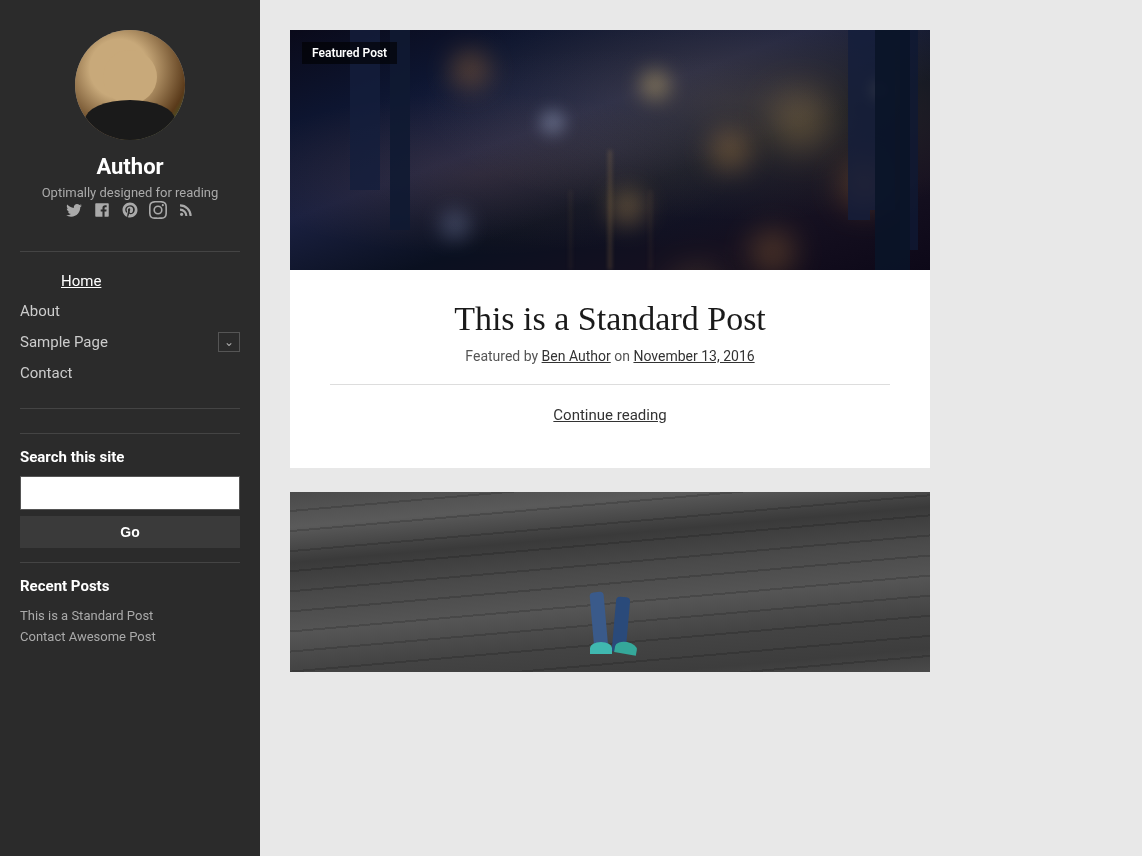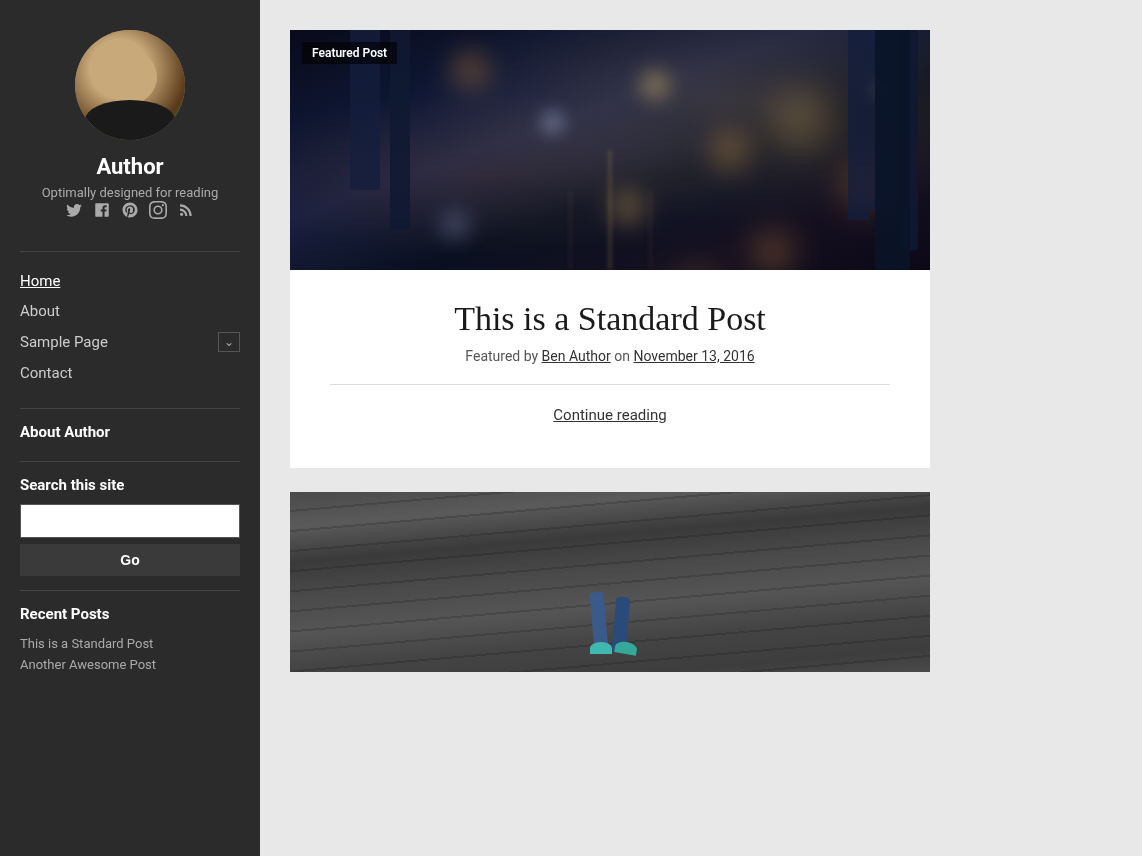--- a/index.html
+++ b/index.html
@@ -108,21 +108,21 @@
     .nav-link {
       display: flex;
       align-items: center;
       justify-content: space-between;
       color: #ccc;
       text-decoration: none;
       font-size: 15px;
       padding: 6px 0;
       cursor: pointer;
     }
-    .nav-link.active { color: #fff; text-decoration: underline; }
+    .nav-link.active { color: #fff; text-decoration: underline; margin-left: 41px; }
 
     .nav-chevron {
       font-size: 12px;
       border: 1px solid #555;
       padding: 2px 5px;
       color: #aaa;
     }
 
     .sidebar-divider2 {
       width: 100%;
@@ -400,37 +400,36 @@
         <span class="nav-chevron">⌄</span>
       </a>
     </li>
     <li class="nav-item">
       <a class="nav-link">Contact</a>
     </li>
   </ul>
 
   <hr class="sidebar-divider2">
 
-  <h3 class="widget-title">About Author</h3>
 
   <hr class="sidebar-divider3">
 
   <h3 class="search-title">Search this site</h3>
   <input type="text" class="search-input" placeholder="" style="">
   <button class="search-btn">Go</button>
 
   <hr class="sidebar-divider4">
 
   <h3 class="recent-title">Recent Posts</h3>
   <ul class="recent-list">
     <li class="recent-item">
       <a>This is a Standard Post</a>
     </li>
     <li class="recent-item">
-      <a>Another Awesome Post</a>
+      <a>Contact Awesome Post</a>
     </li>
   </ul>
 
 </div>
 
 <div id="main">
 
   <div class="post-card">
     <div class="post-featured-img">
 

